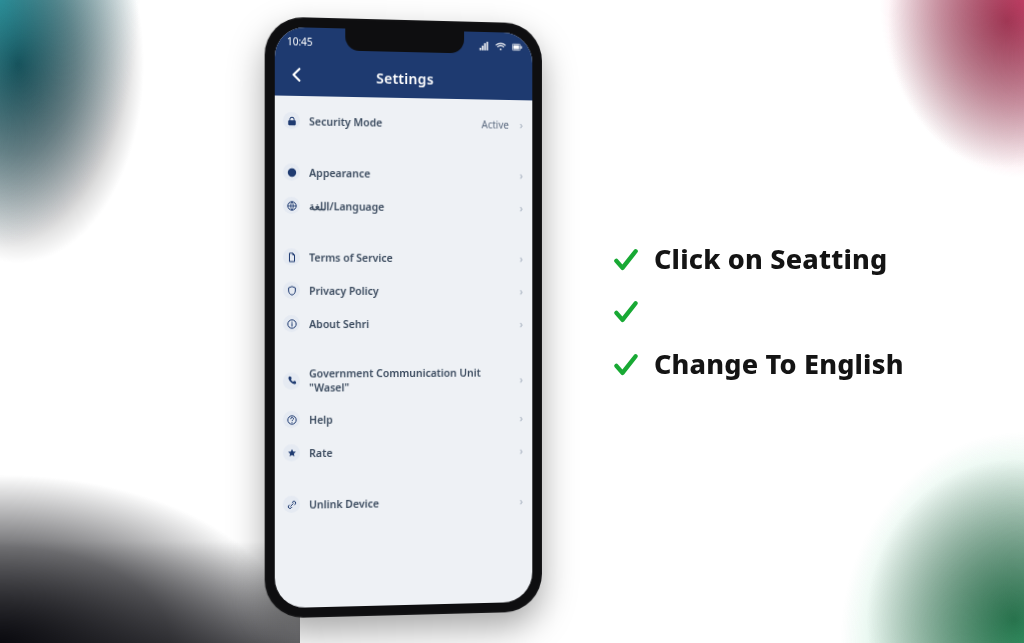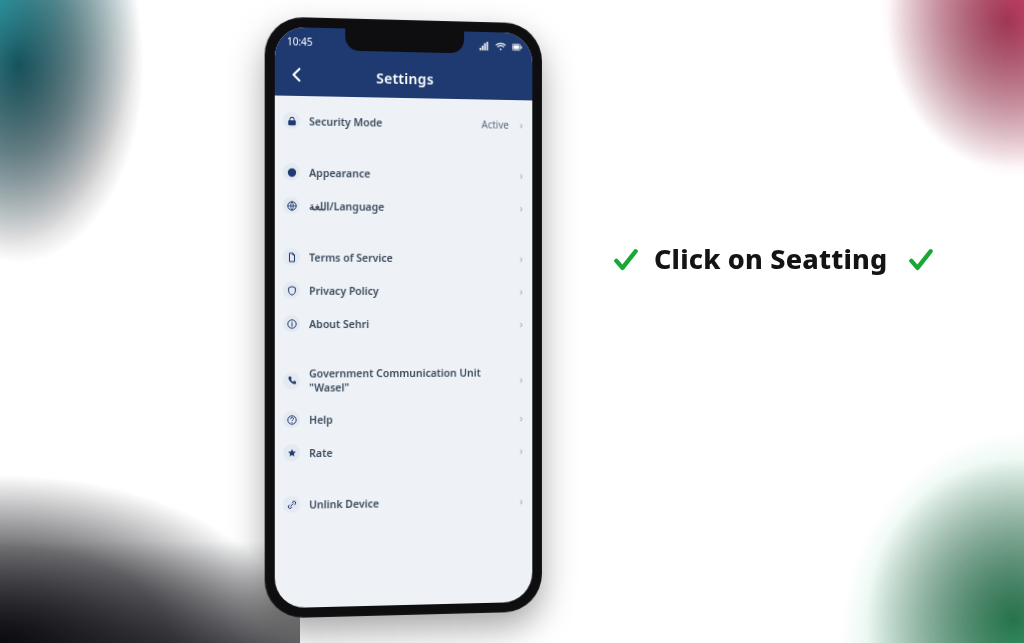--- a/index.html
+++ b/index.html
@@ -85,21 +85,21 @@
       background:#e5eaf2; color:#1e3a70;
     }
     .row .ico svg { width:10px; height:10px; fill:#1e3a70; display:block; }
     .row .label { flex:1 1 auto; font-weight:600; color:#3a4a5e; }
     .row .value { color:#5c6b80; font-size:10px; margin-right:2px; }
     .row .chev { color:#9aa6b5; font-size:10px; }
 
     
     .steps {
       position:absolute; left:612px; top:240px; width:390px;
-      display:flex; gap:20px;
+      display:flex; flex-direction:column; gap:20px;
     }
     .step { display:flex; align-items:center; gap:14px;
       font-weight:800; font-size:27px; color:#141414; letter-spacing:.2px; }
     .check { width:28px; height:28px; flex:0 0 auto; }
     .check svg { width:28px; height:28px; stroke:#18a934; fill:none; stroke-width:5; stroke-linecap:round; stroke-linejoin:round; }
   </style>
 </head>
 <body>
 
 <div class="grunge-tl"></div>
@@ -268,13 +268,19 @@
       <span class="check"><svg viewBox="0 0 32 32">
           <path d="M5 17l7 8L27 6"></path>
         </svg></span>
       <span>Click on Seatting</span>
     </div>
     <div class="step">
       <span class="check"><svg viewBox="0 0 32 32">
           <path d="M5 17l7 8L27 6"></path>
         </svg></span>
     </div>
+    <div class="step">
+      <span class="check"><svg viewBox="0 0 32 32">
+          <path d="M5 17l7 8L27 6"></path>
+        </svg></span>
+      <span>Change To English</span>
+    </div>
   </div>
 
 </body></html>

